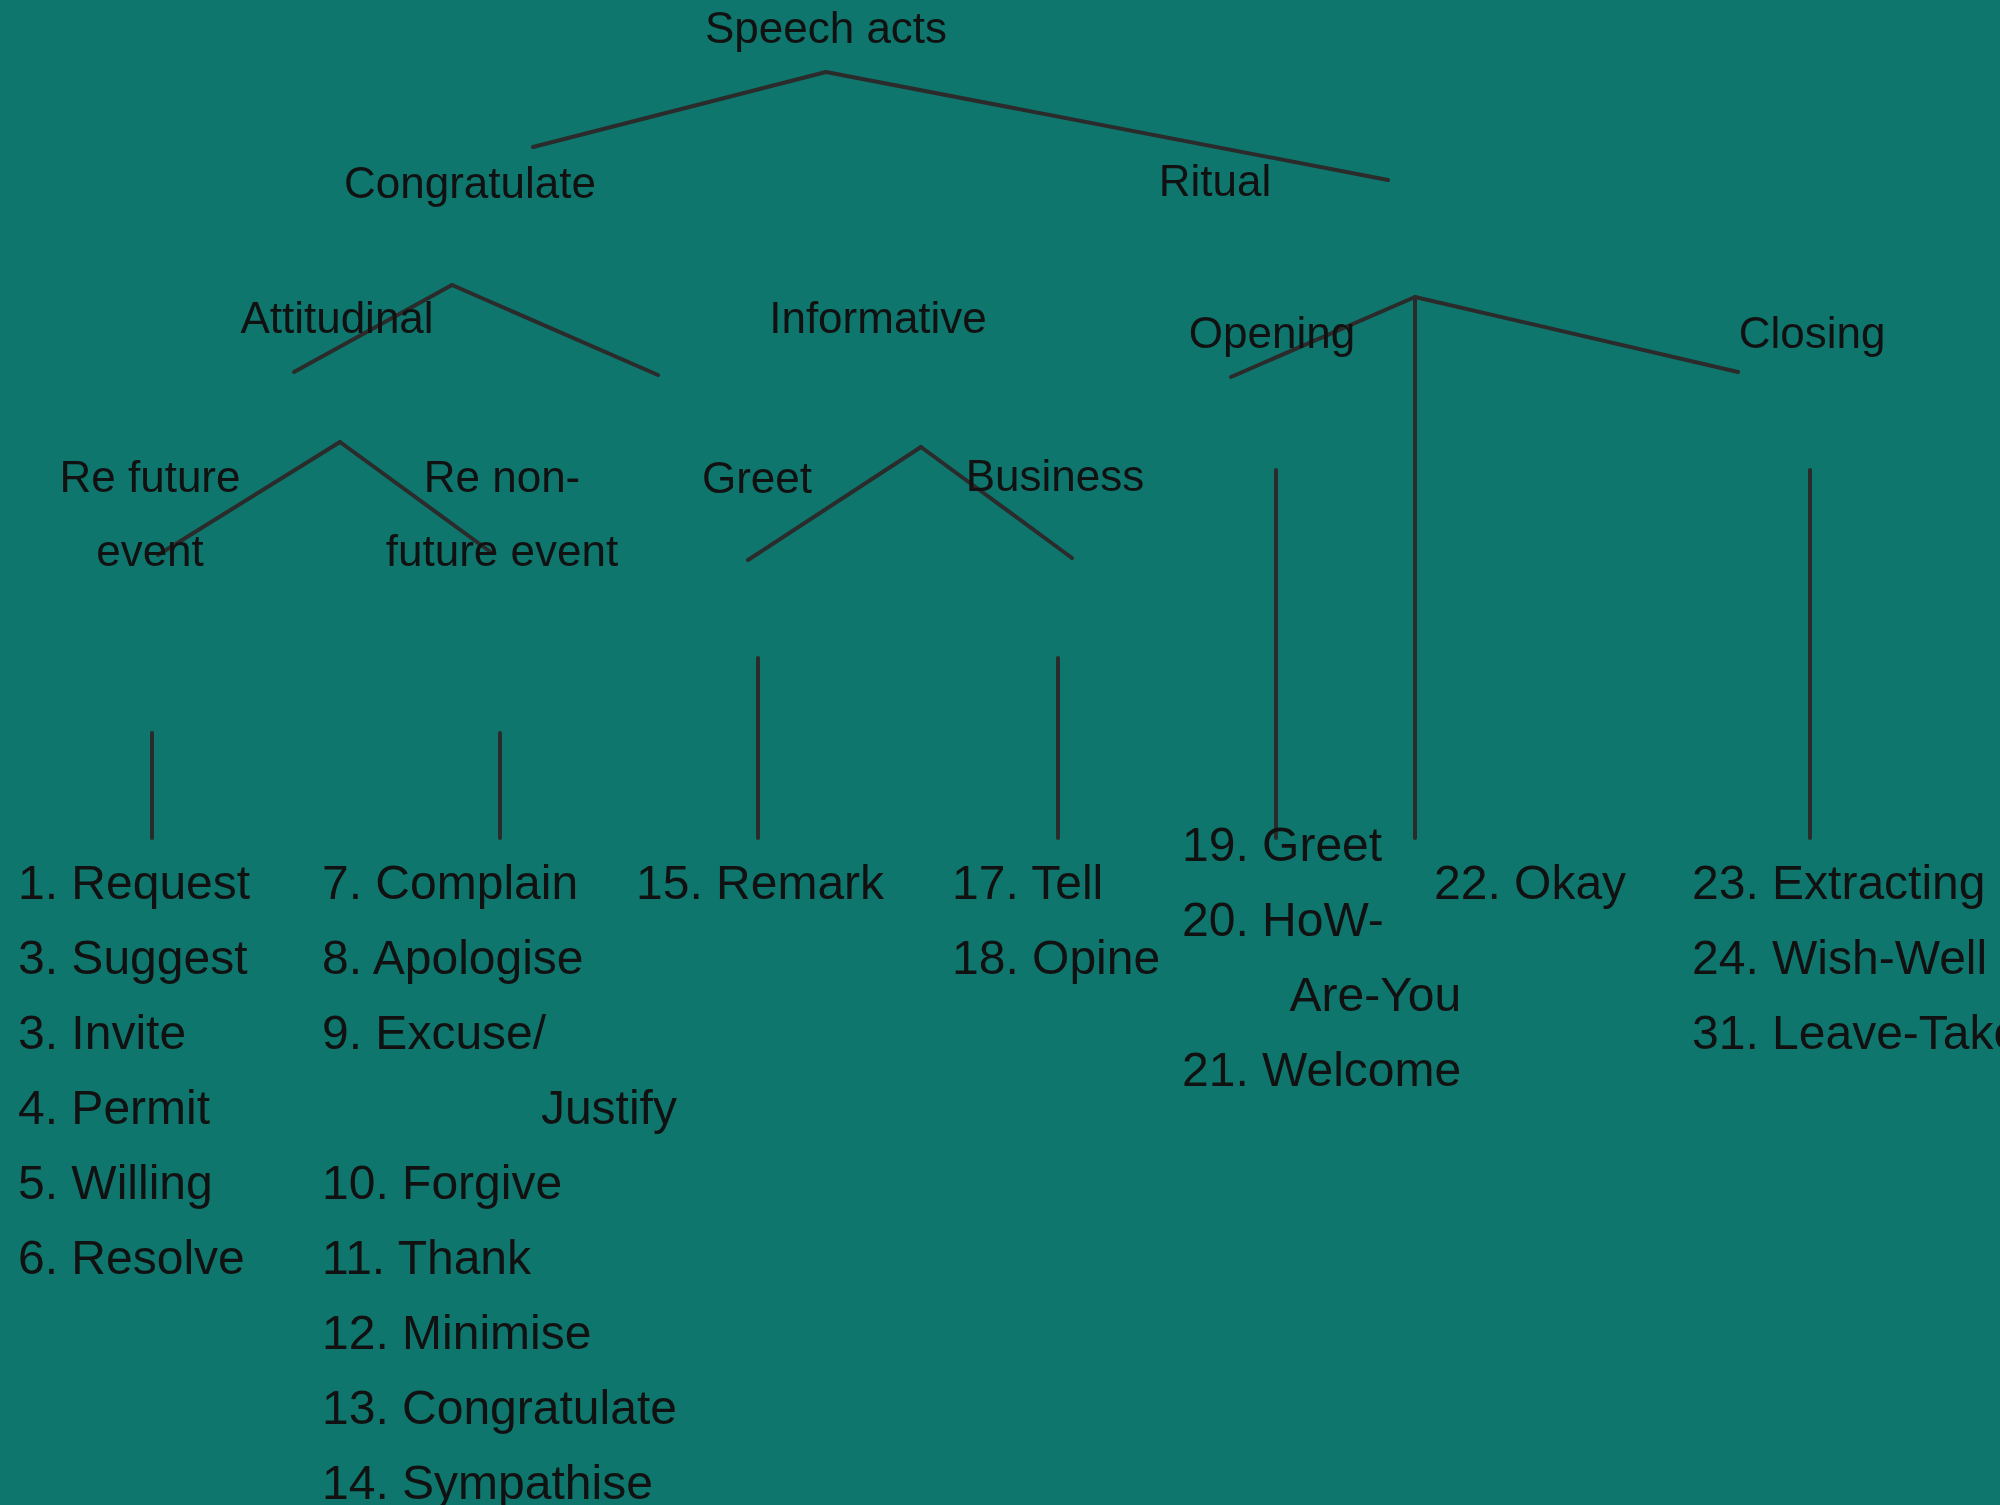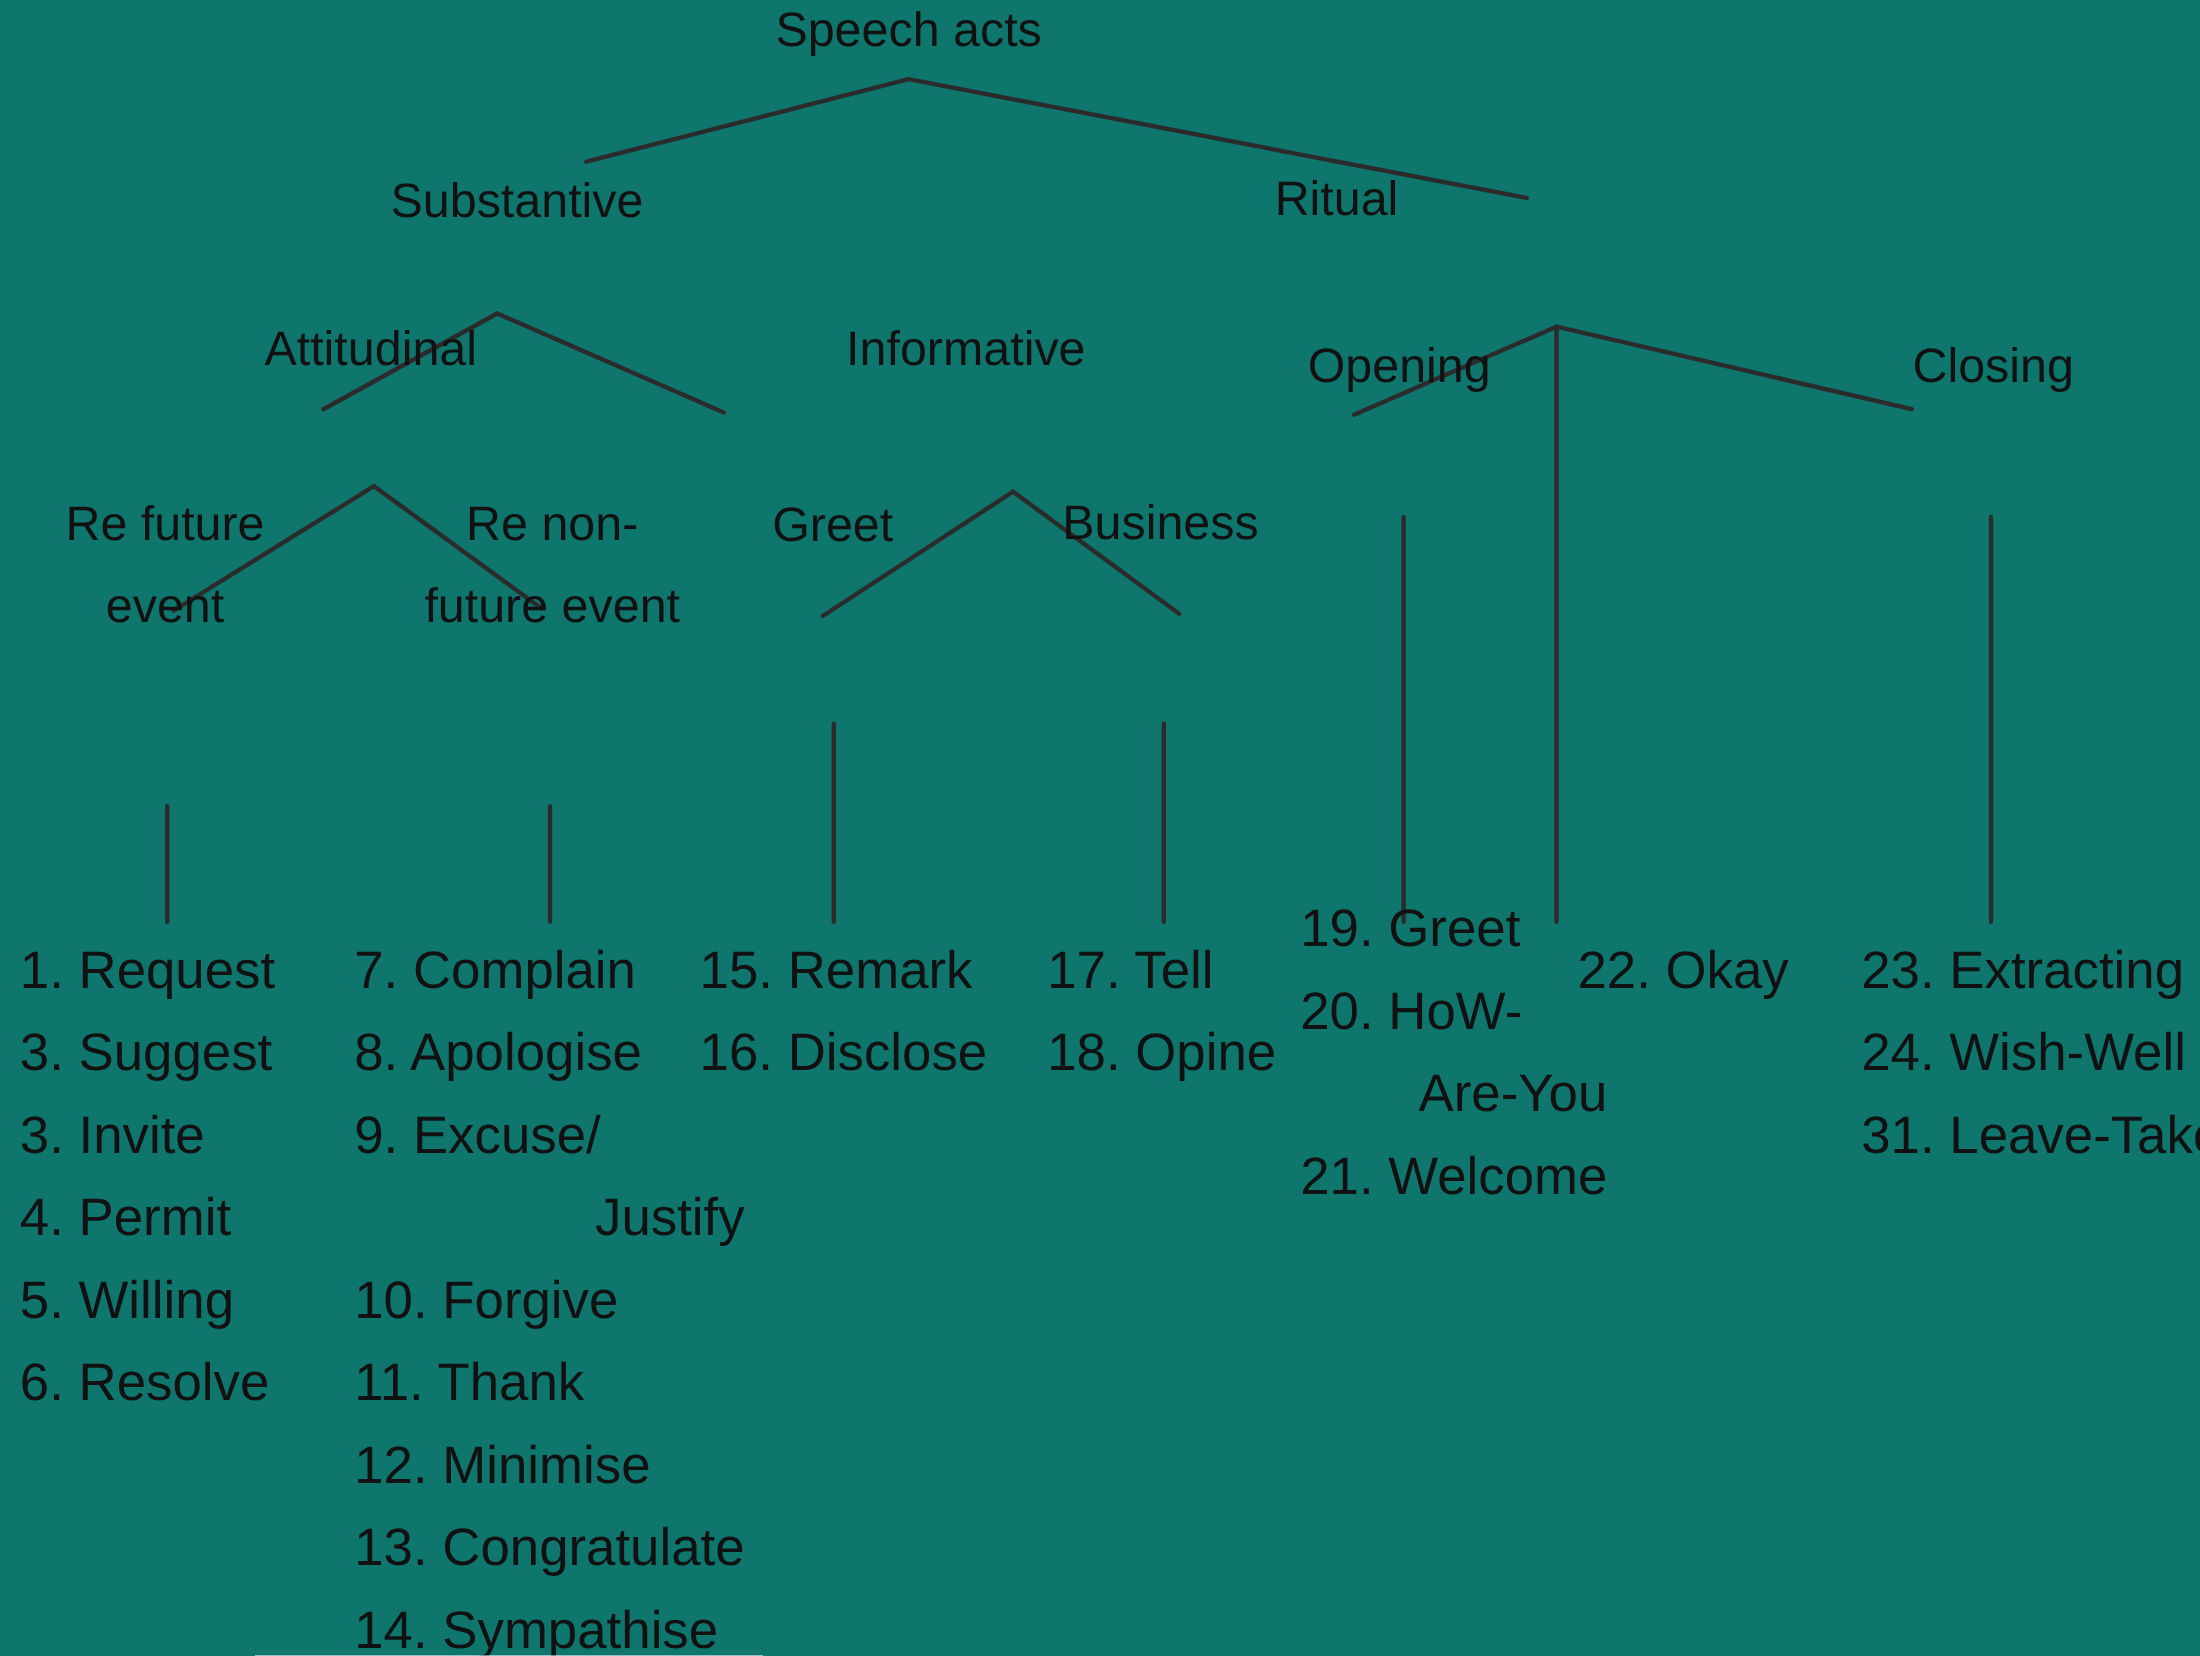--- a/index.html
+++ b/index.html
@@ -89,21 +89,21 @@
       <line x1="1276" y1="470" x2="1276" y2="838"></line>
       <line x1="1810" y1="470" x2="1810" y2="838"></line>
     </g>
   </svg>
 
   <div class="node center" style="left:826px; top:-8px;">
     <span>Speech acts</span>
   </div>
 
   <div class="node center" style="left:470px; top:147px;">
-    <span>Substantive</span>
+    <span>Congratulate</span>
   </div>
   <div class="node center" style="left:1215px; top:145px;">
     <span>Ritual</span>
   </div>
 
   <div class="node center" style="left:337px; top:282px;">
     <span>Attitudinal</span>
   </div>
   <div class="node center" style="left:878px; top:282px;">
     <span>Informative</span>
@@ -148,21 +148,20 @@
     <span class="leaf-item cont">Justify</span>
     <span class="leaf-item">10. Forgive</span>
     <span class="leaf-item">11. Thank</span>
     <span class="leaf-item">12. Minimise</span>
     <span class="leaf-item">13. Congratulate</span>
     <span class="leaf-item">14. Sympathise</span>
   </div>
 
   <div class="leaf-col" style="left:636px; top:845px;">
     <span class="leaf-item">15. Remark</span>
-    <span class="leaf-item">16. Disclose</span>
   </div>
 
   <div class="leaf-col" style="left:952px; top:845px;">
     <span class="leaf-item">17. Tell</span>
     <span class="leaf-item">18. Opine</span>
   </div>
 
   <div class="leaf-col" style="left:1182px; top:807px;">
     <span class="leaf-item">19. Greet</span>
     <span class="leaf-item">20. HoW-</span>

